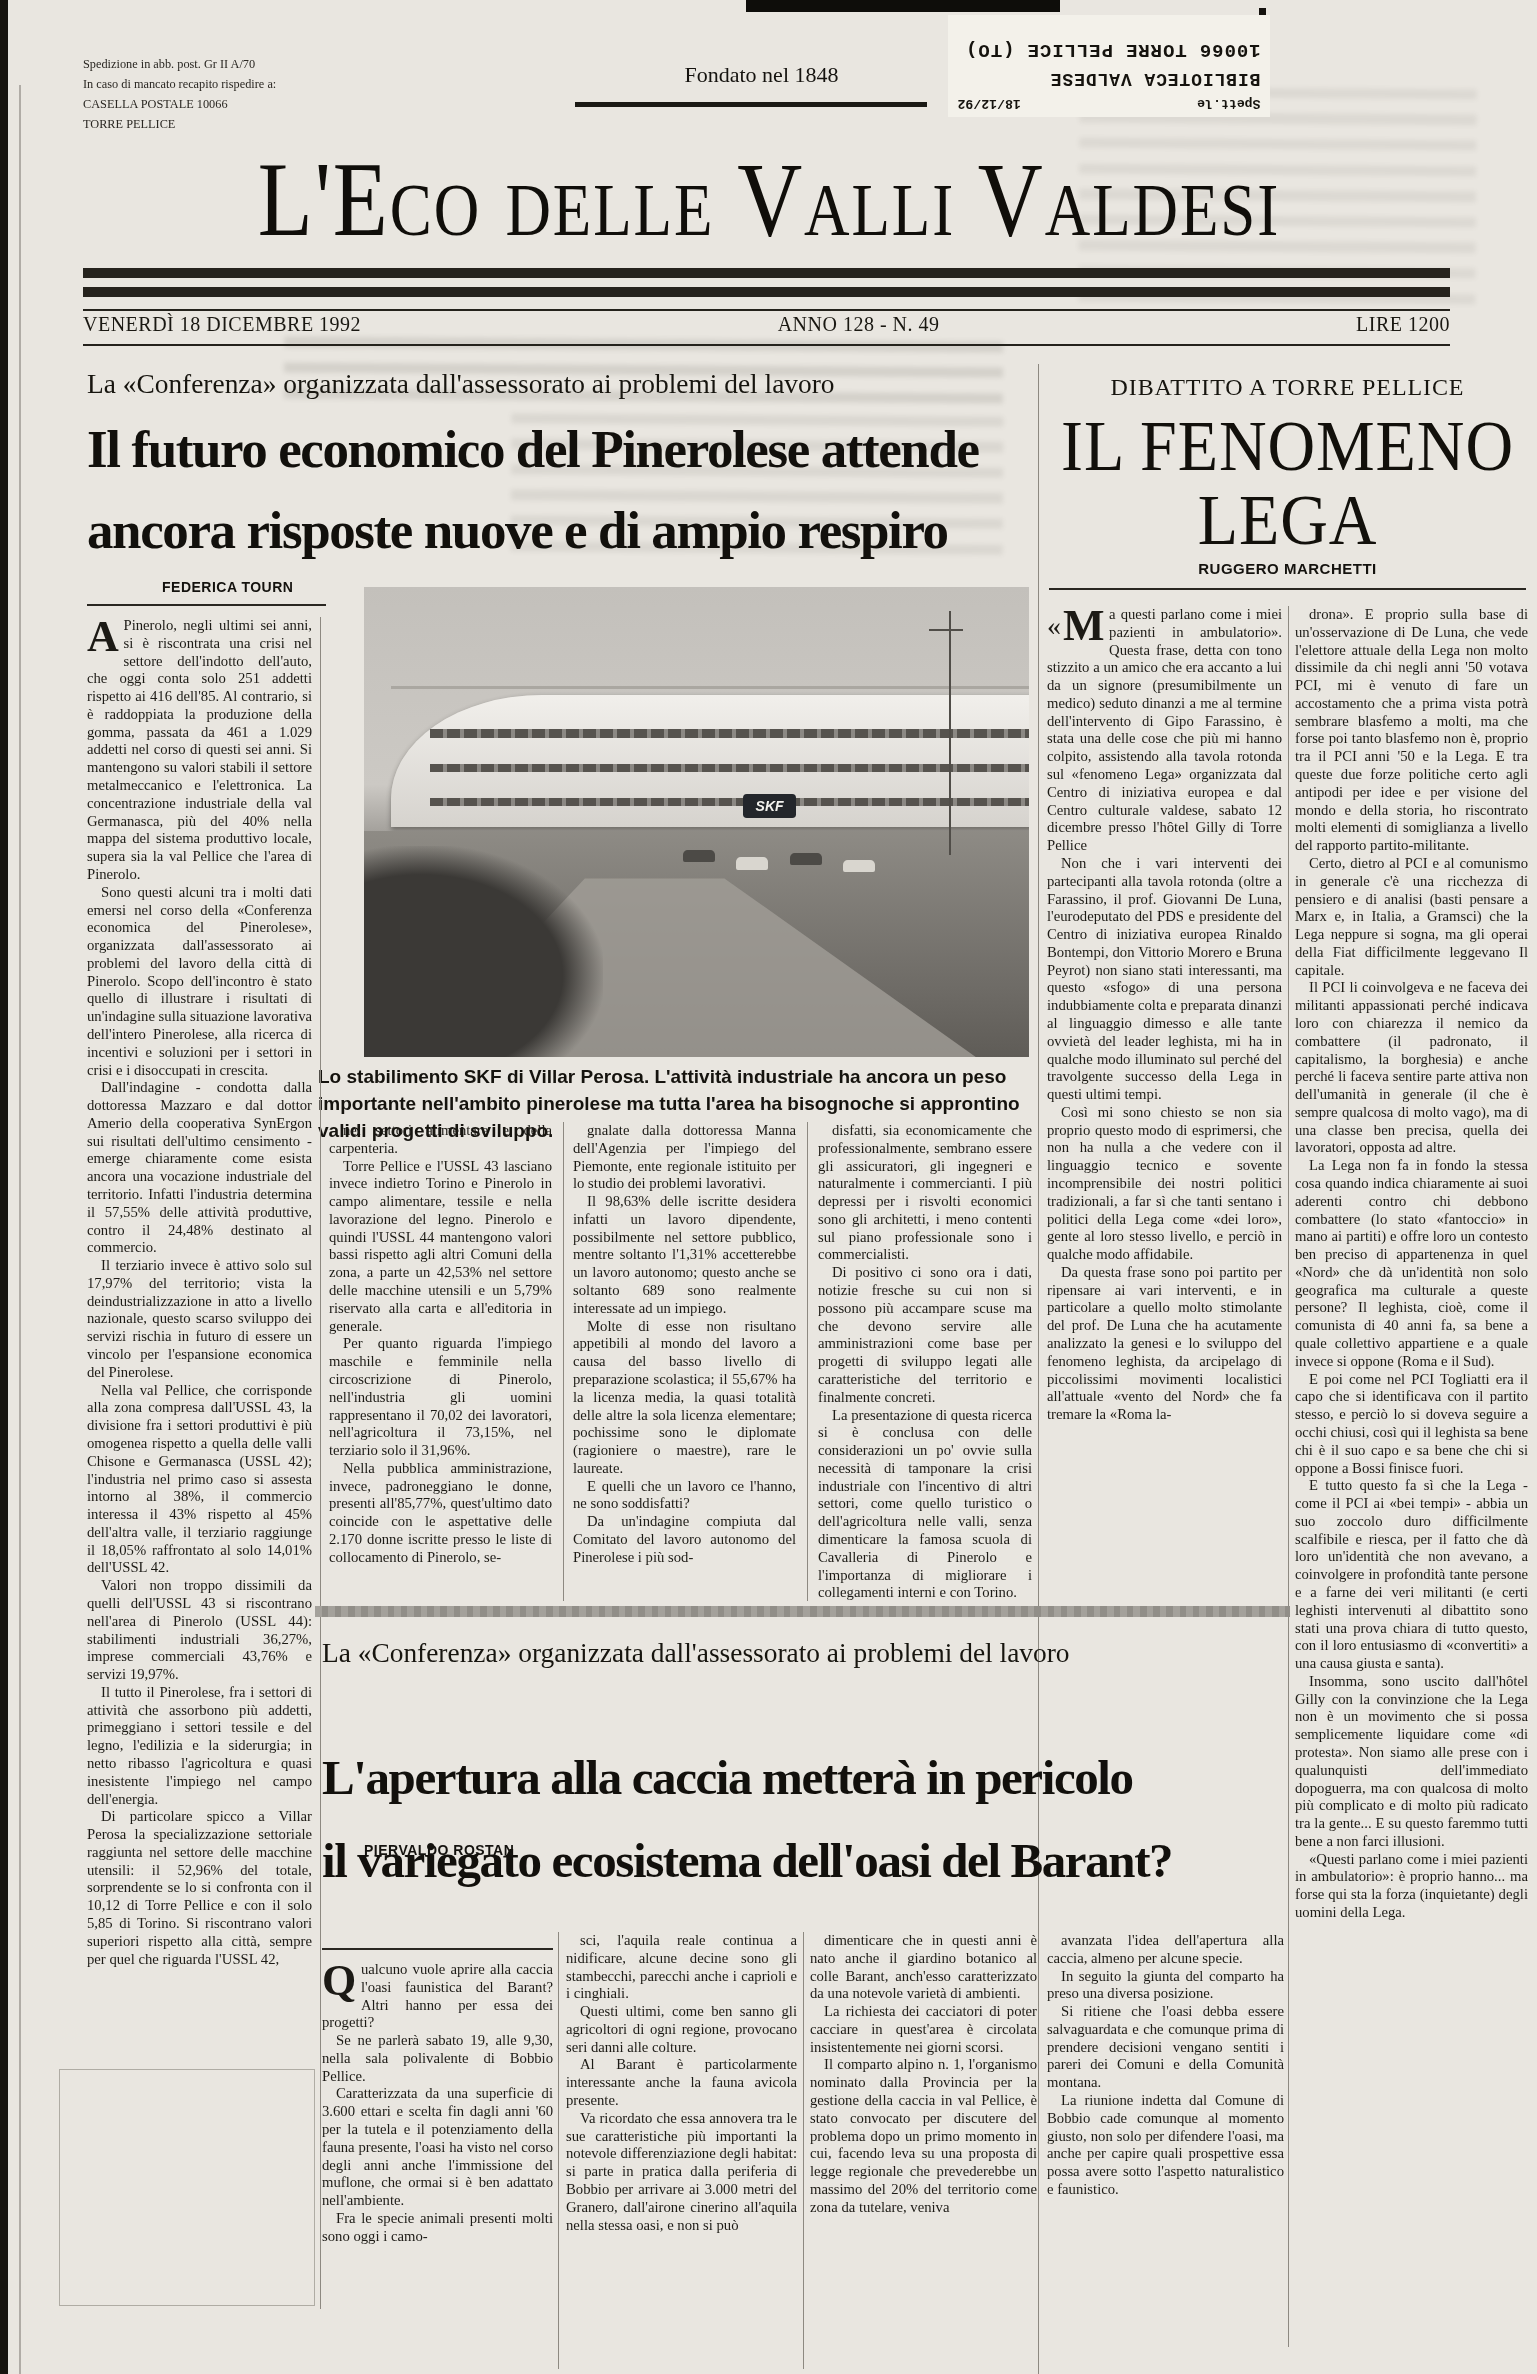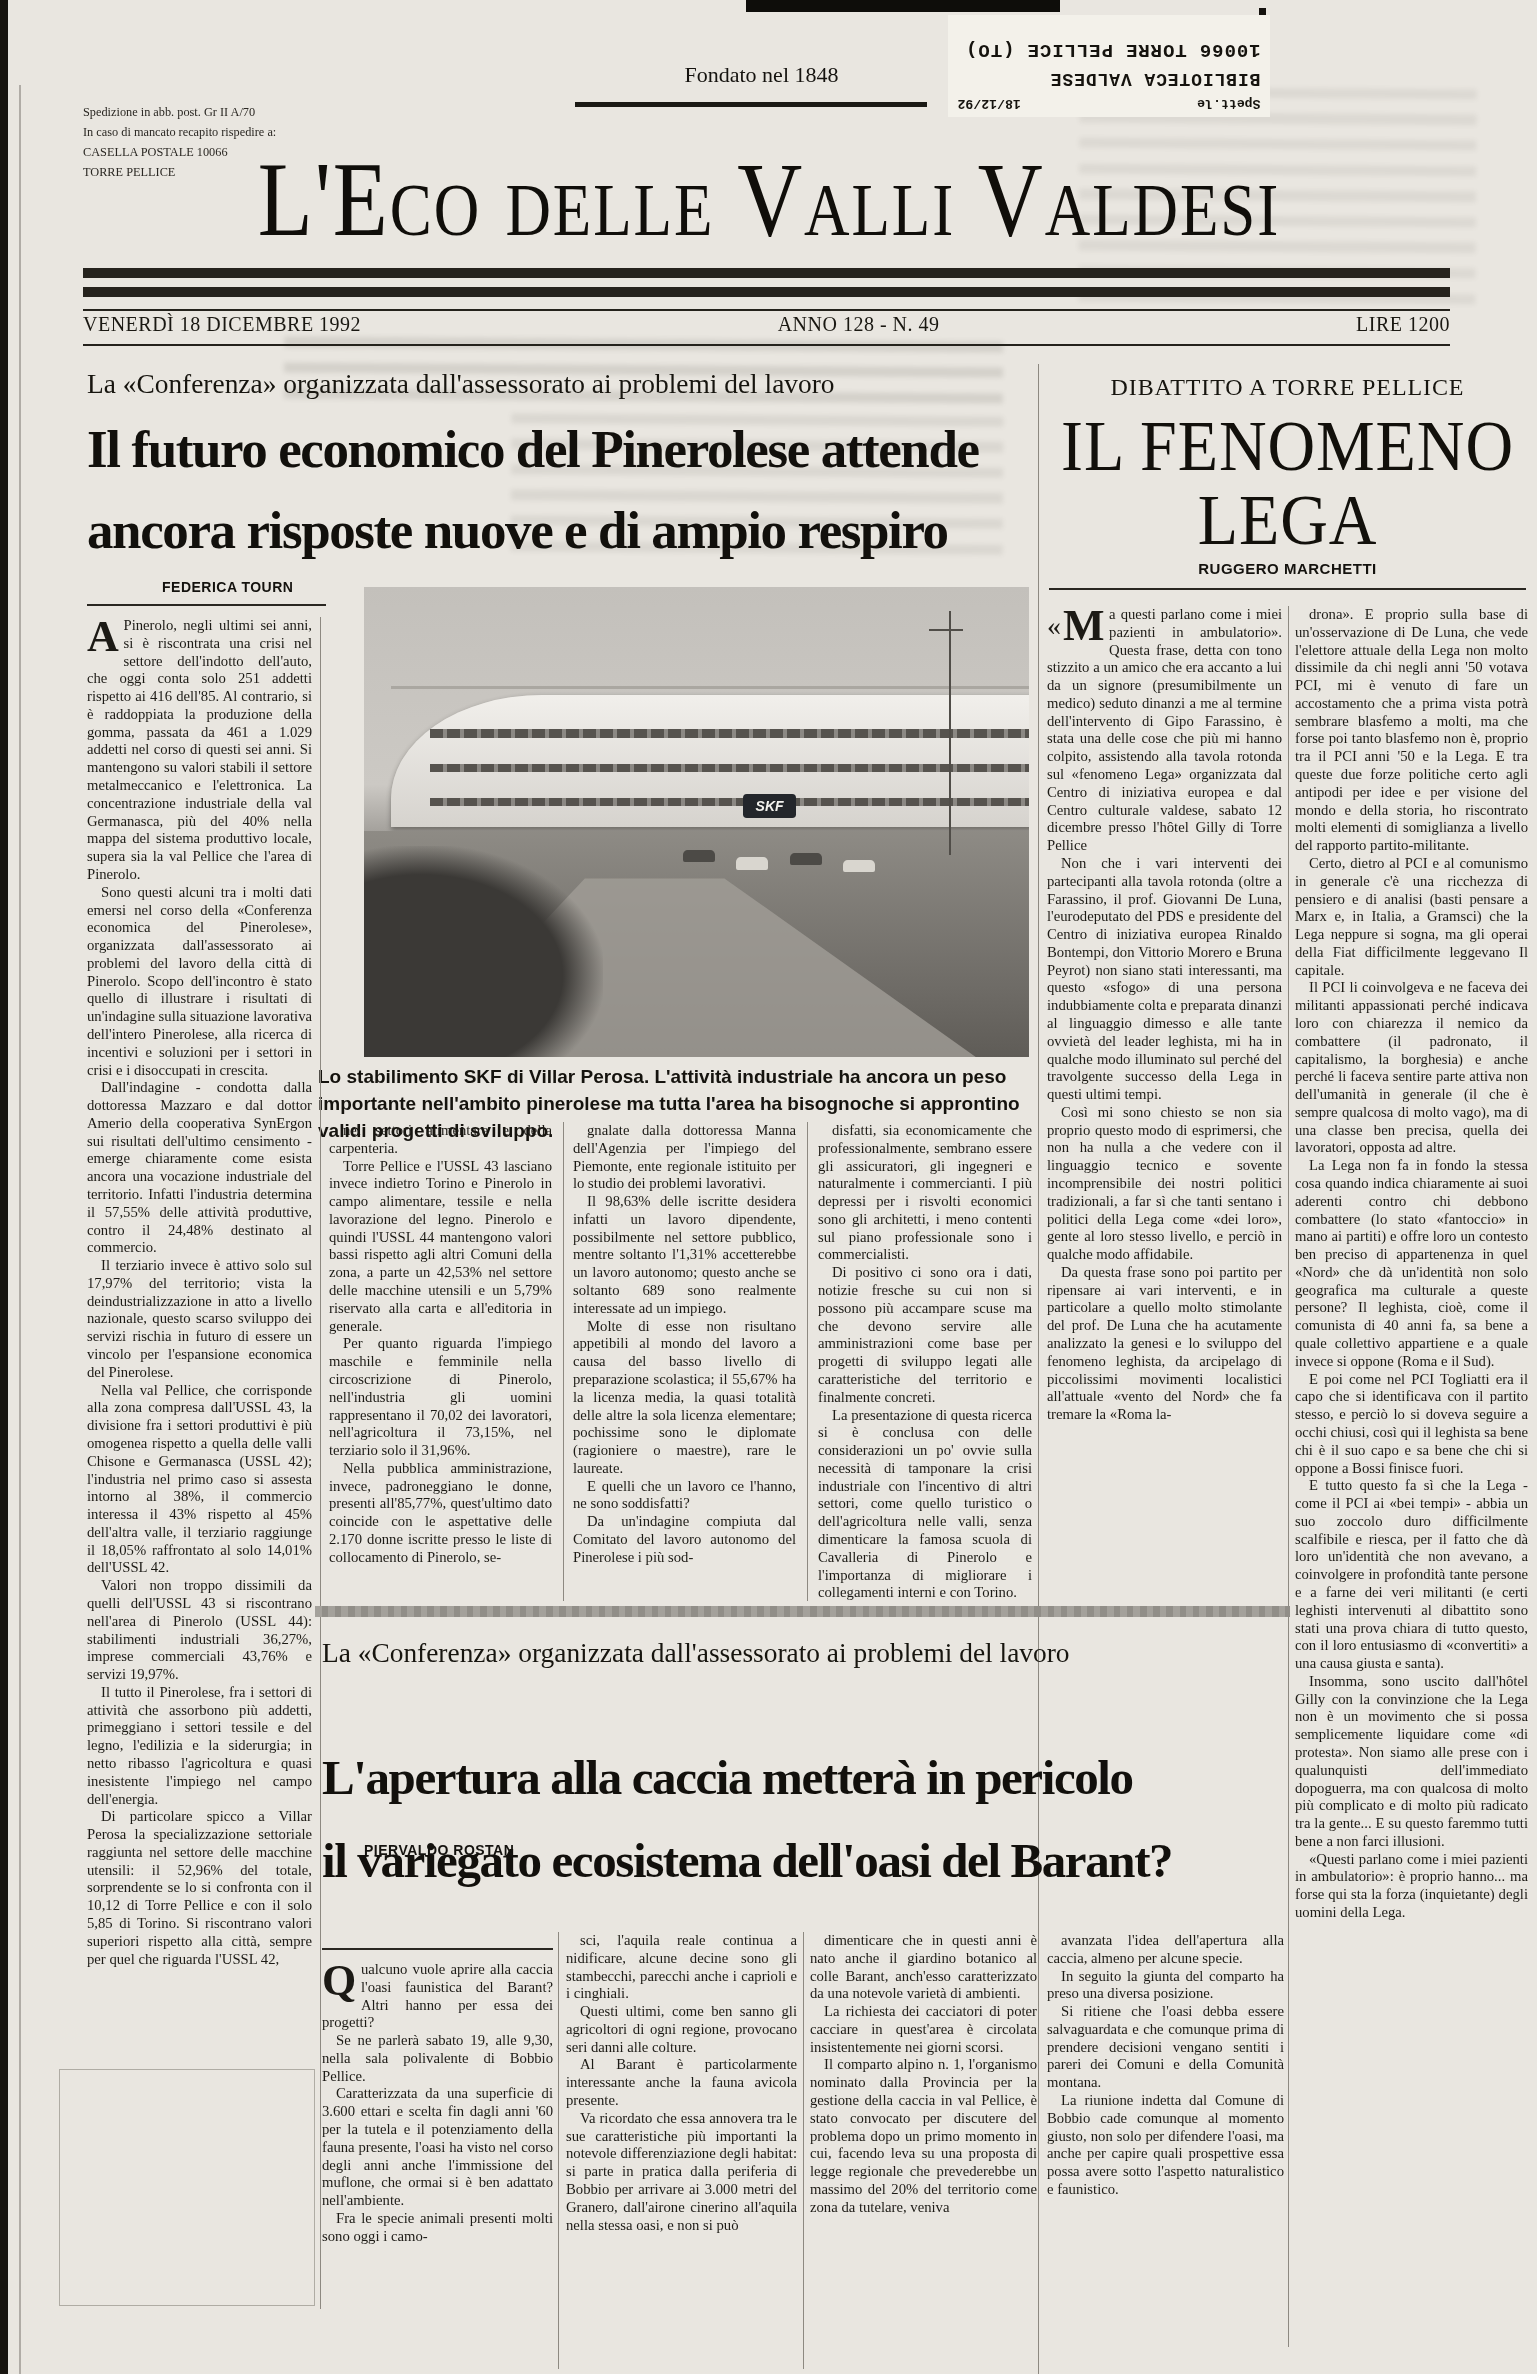--- a/index.html
+++ b/index.html
@@ -7,21 +7,21 @@
         font-family:"Liberation Serif", serif;color:#1b1914;}
   
   .edge-stripe{position:absolute;left:0;top:0;width:7.6px;height:2374px;background:#17140f;}
   .edge-scratch{position:absolute;left:19px;top:85px;width:1.9px;height:2289px;background:#6a675f;opacity:.45;}
   .top-black-bar{position:absolute;left:746px;top:0;width:314px;height:12.3px;background:#0e0d0a;}
   .label-mark{position:absolute;left:1259px;top:7.6px;width:6.6px;height:55px;background:#14120e;}
   .ghost{position:absolute;filter:blur(2.8px);opacity:.13;transform:rotate(.4deg);
          background:repeating-linear-gradient(0deg,#4a473f 0 10.4px,transparent 10.4px 25.6px);}
   .ghost-box{position:absolute;border:0.9px solid rgba(70,62,52,.35);}
   
-  .postal{position:absolute;left:83px;top:55px;font-size:12.3px;line-height:1.62;color:#2a2722;margin-top:48px;}
+  .postal{position:absolute;left:83px;top:55px;font-size:12.3px;line-height:1.62;color:#2a2722;}
   .postal p{margin:0;}
   .founded{position:absolute;left:454px;top:62px;width:615px;text-align:center;font-size:22px;color:#15130f;}
   .founded-rule{position:absolute;left:575px;top:102px;width:352px;height:4.7px;background:#1b1a15;}
   .mail-label{position:absolute;left:948px;top:15px;width:322px;height:102px;background:#f3f1ea;
               transform:rotate(180deg);font-family:"Liberation Mono", monospace;color:#15130e;
               padding:5.7px 9.5px;box-sizing:border-box;}
   .mail-label .row1{display:flex;justify-content:space-between;font-size:13.2px;font-weight:bold;}
   .mail-label .row2{font-size:18px;font-weight:bold;margin-top:7.6px;letter-spacing:0.9px;}
   .mail-label .row3{font-size:19px;font-weight:bold;margin-top:7.6px;letter-spacing:0.9px;}
   .masthead{position:absolute;left:57px;top:138px;width:1424px;text-align:center;

